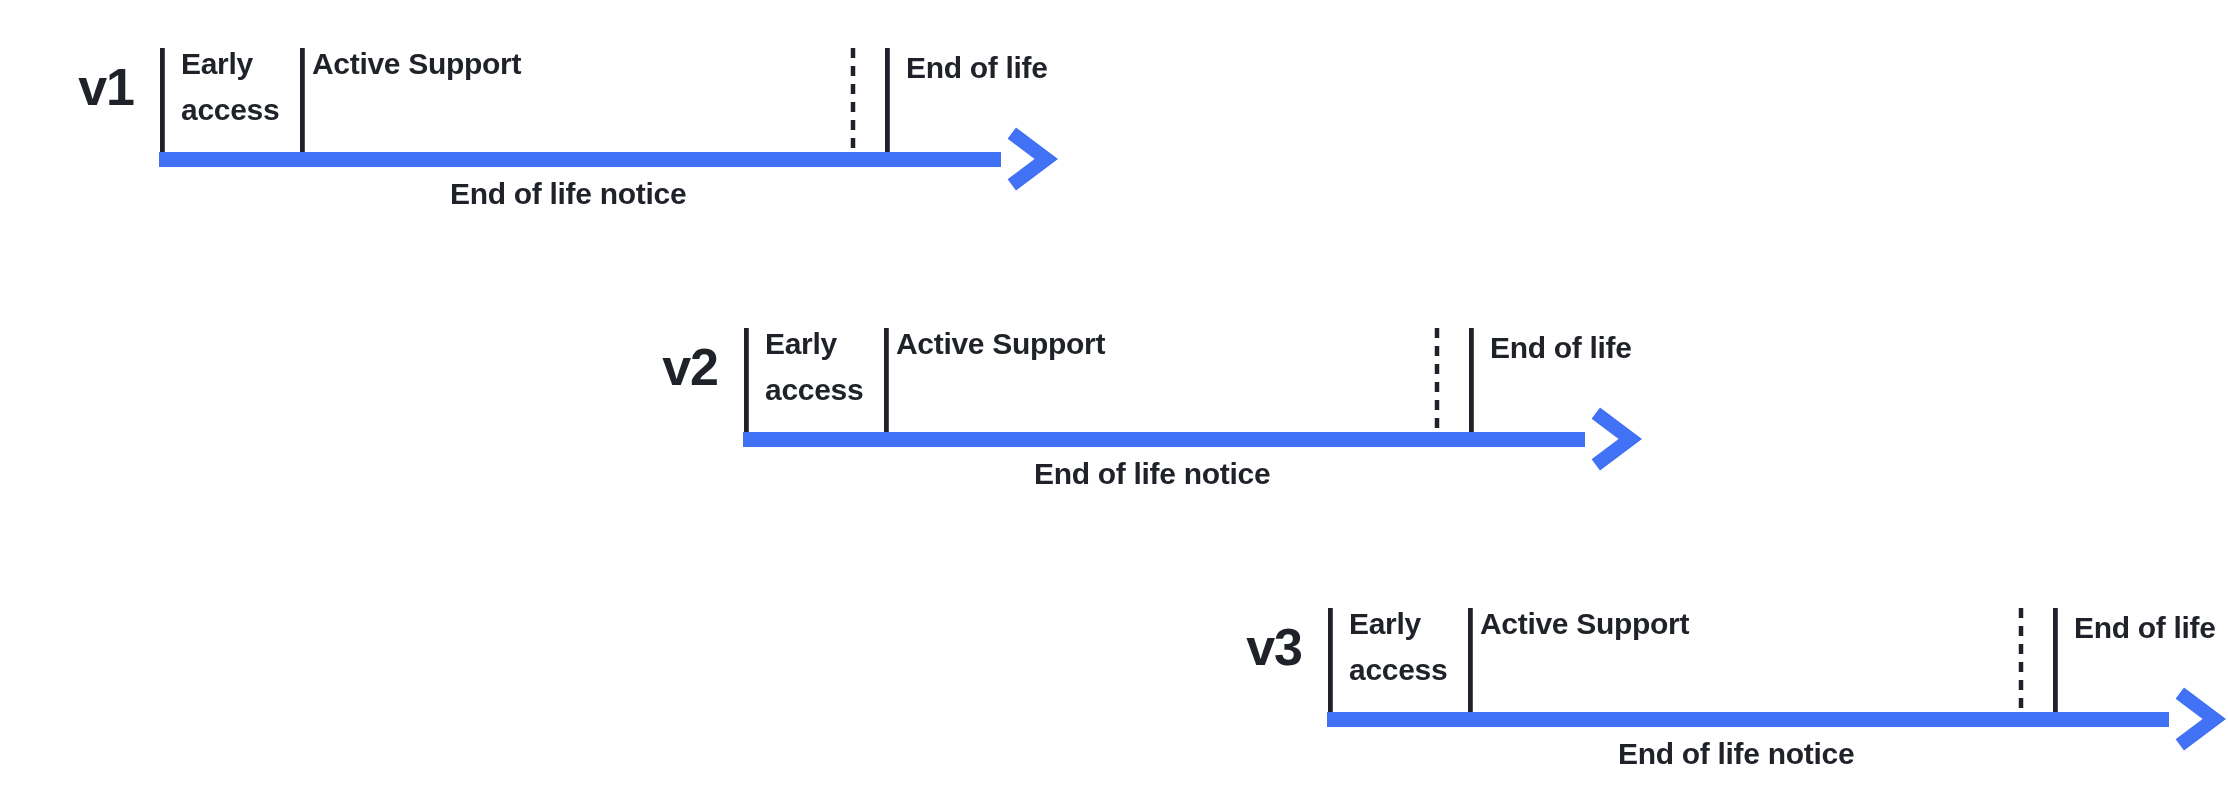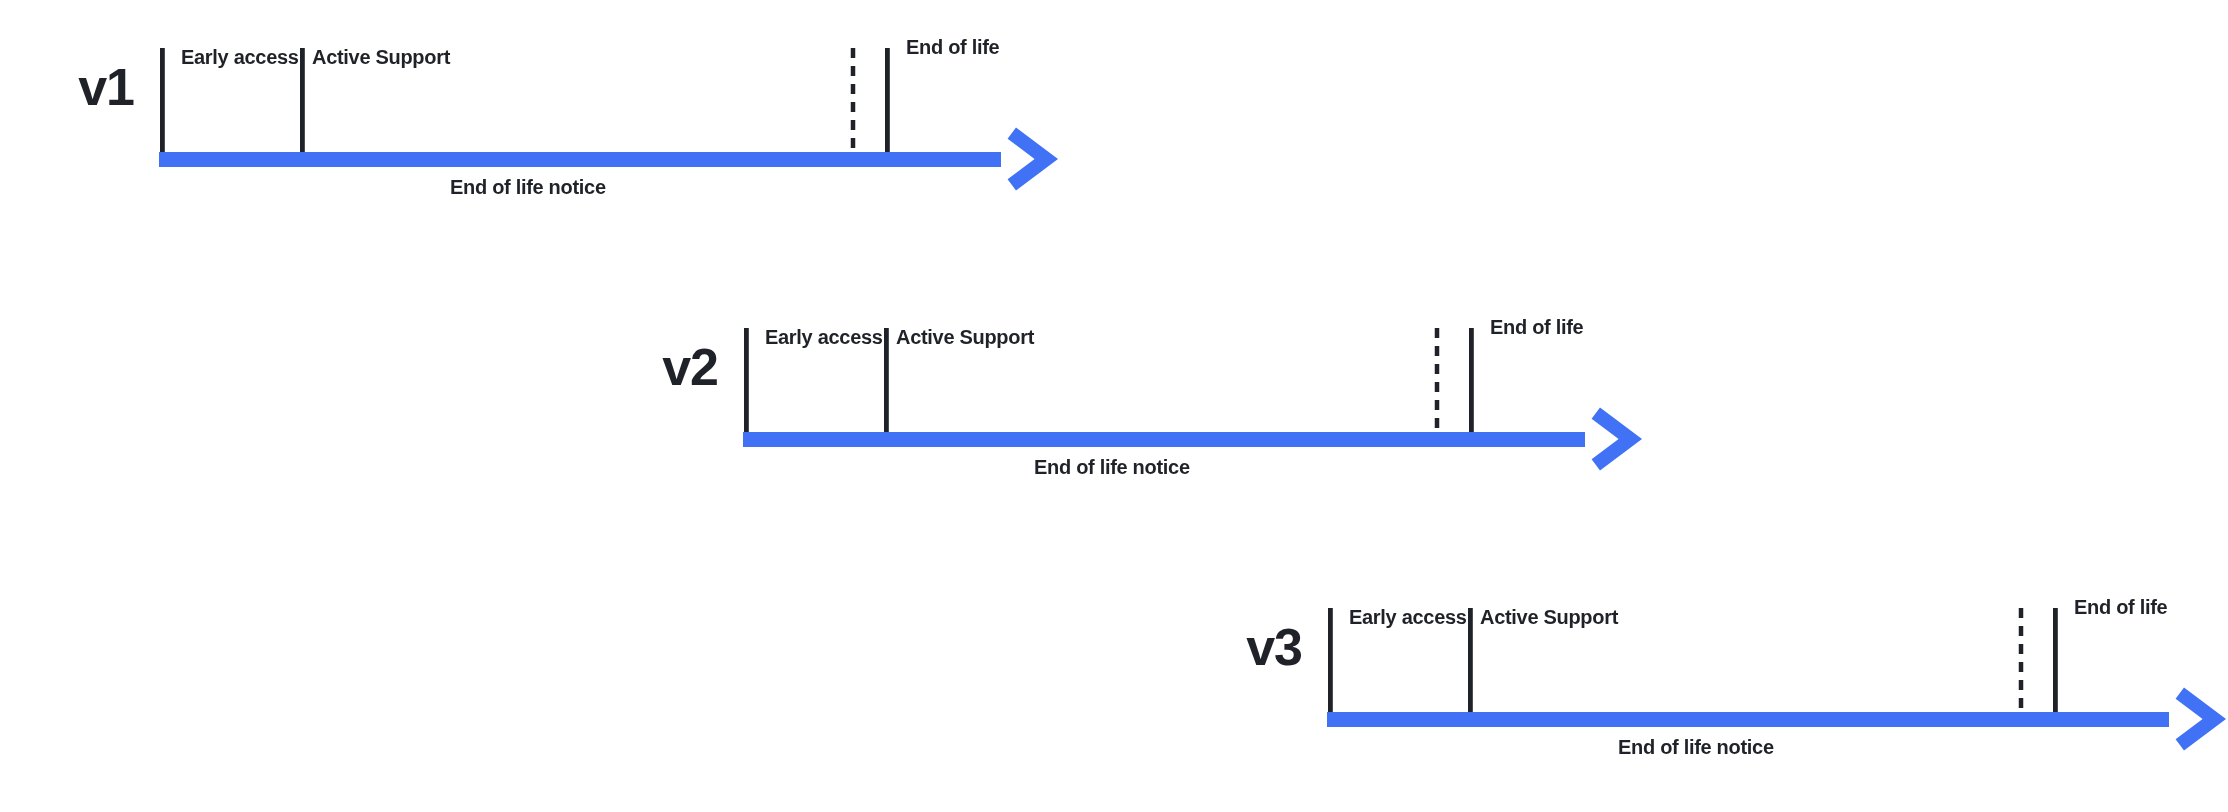--- a/index.html
+++ b/index.html
@@ -10,30 +10,30 @@
     overflow:hidden;
     font-family:"Liberation Sans",sans-serif;
     margin-left:44px;
   }
   .timeline-row{position:absolute;width:1120px;height:215px;}
   .timeline-row svg{position:absolute;left:0;top:0;display:block;}
   .label{
     position:absolute;
     font-weight:700;
     color:var(--ink,#1f2228);
-    font-size:20px;line-height:33px;letter-spacing:-0.3px;
+    font-size:30px;line-height:46px;letter-spacing:-0.3px;
   }
   .version-label{
     left:0;top:51px;width:90px;
     font-size:52px;line-height:52px;letter-spacing:-1px;
     text-align:right;
   }
   .early-label{left:137px;top:31px;width:150px;}
   .active-label{left:268px;top:31px;white-space:nowrap;}
-  .eol-label{left:862px;top:21px;white-space:nowrap;}
+  .eol-label{left:862px;top:35px;white-space:nowrap;}
   .notice-label{left:406px;top:161px;width:400px;text-align:left;white-space:nowrap;}
   .tick{fill:var(--ink,#1f2228);}
   .dash-line{stroke:var(--ink,#1f2228);stroke-width:4.5;stroke-dasharray:10 8;fill:none;}
   .bar{fill:var(--accent,#4171f5);}
   .chev{fill:var(--accent,#4171f5);}
 </style>
 </head>
 <body>
 
 <div class="canvas">

